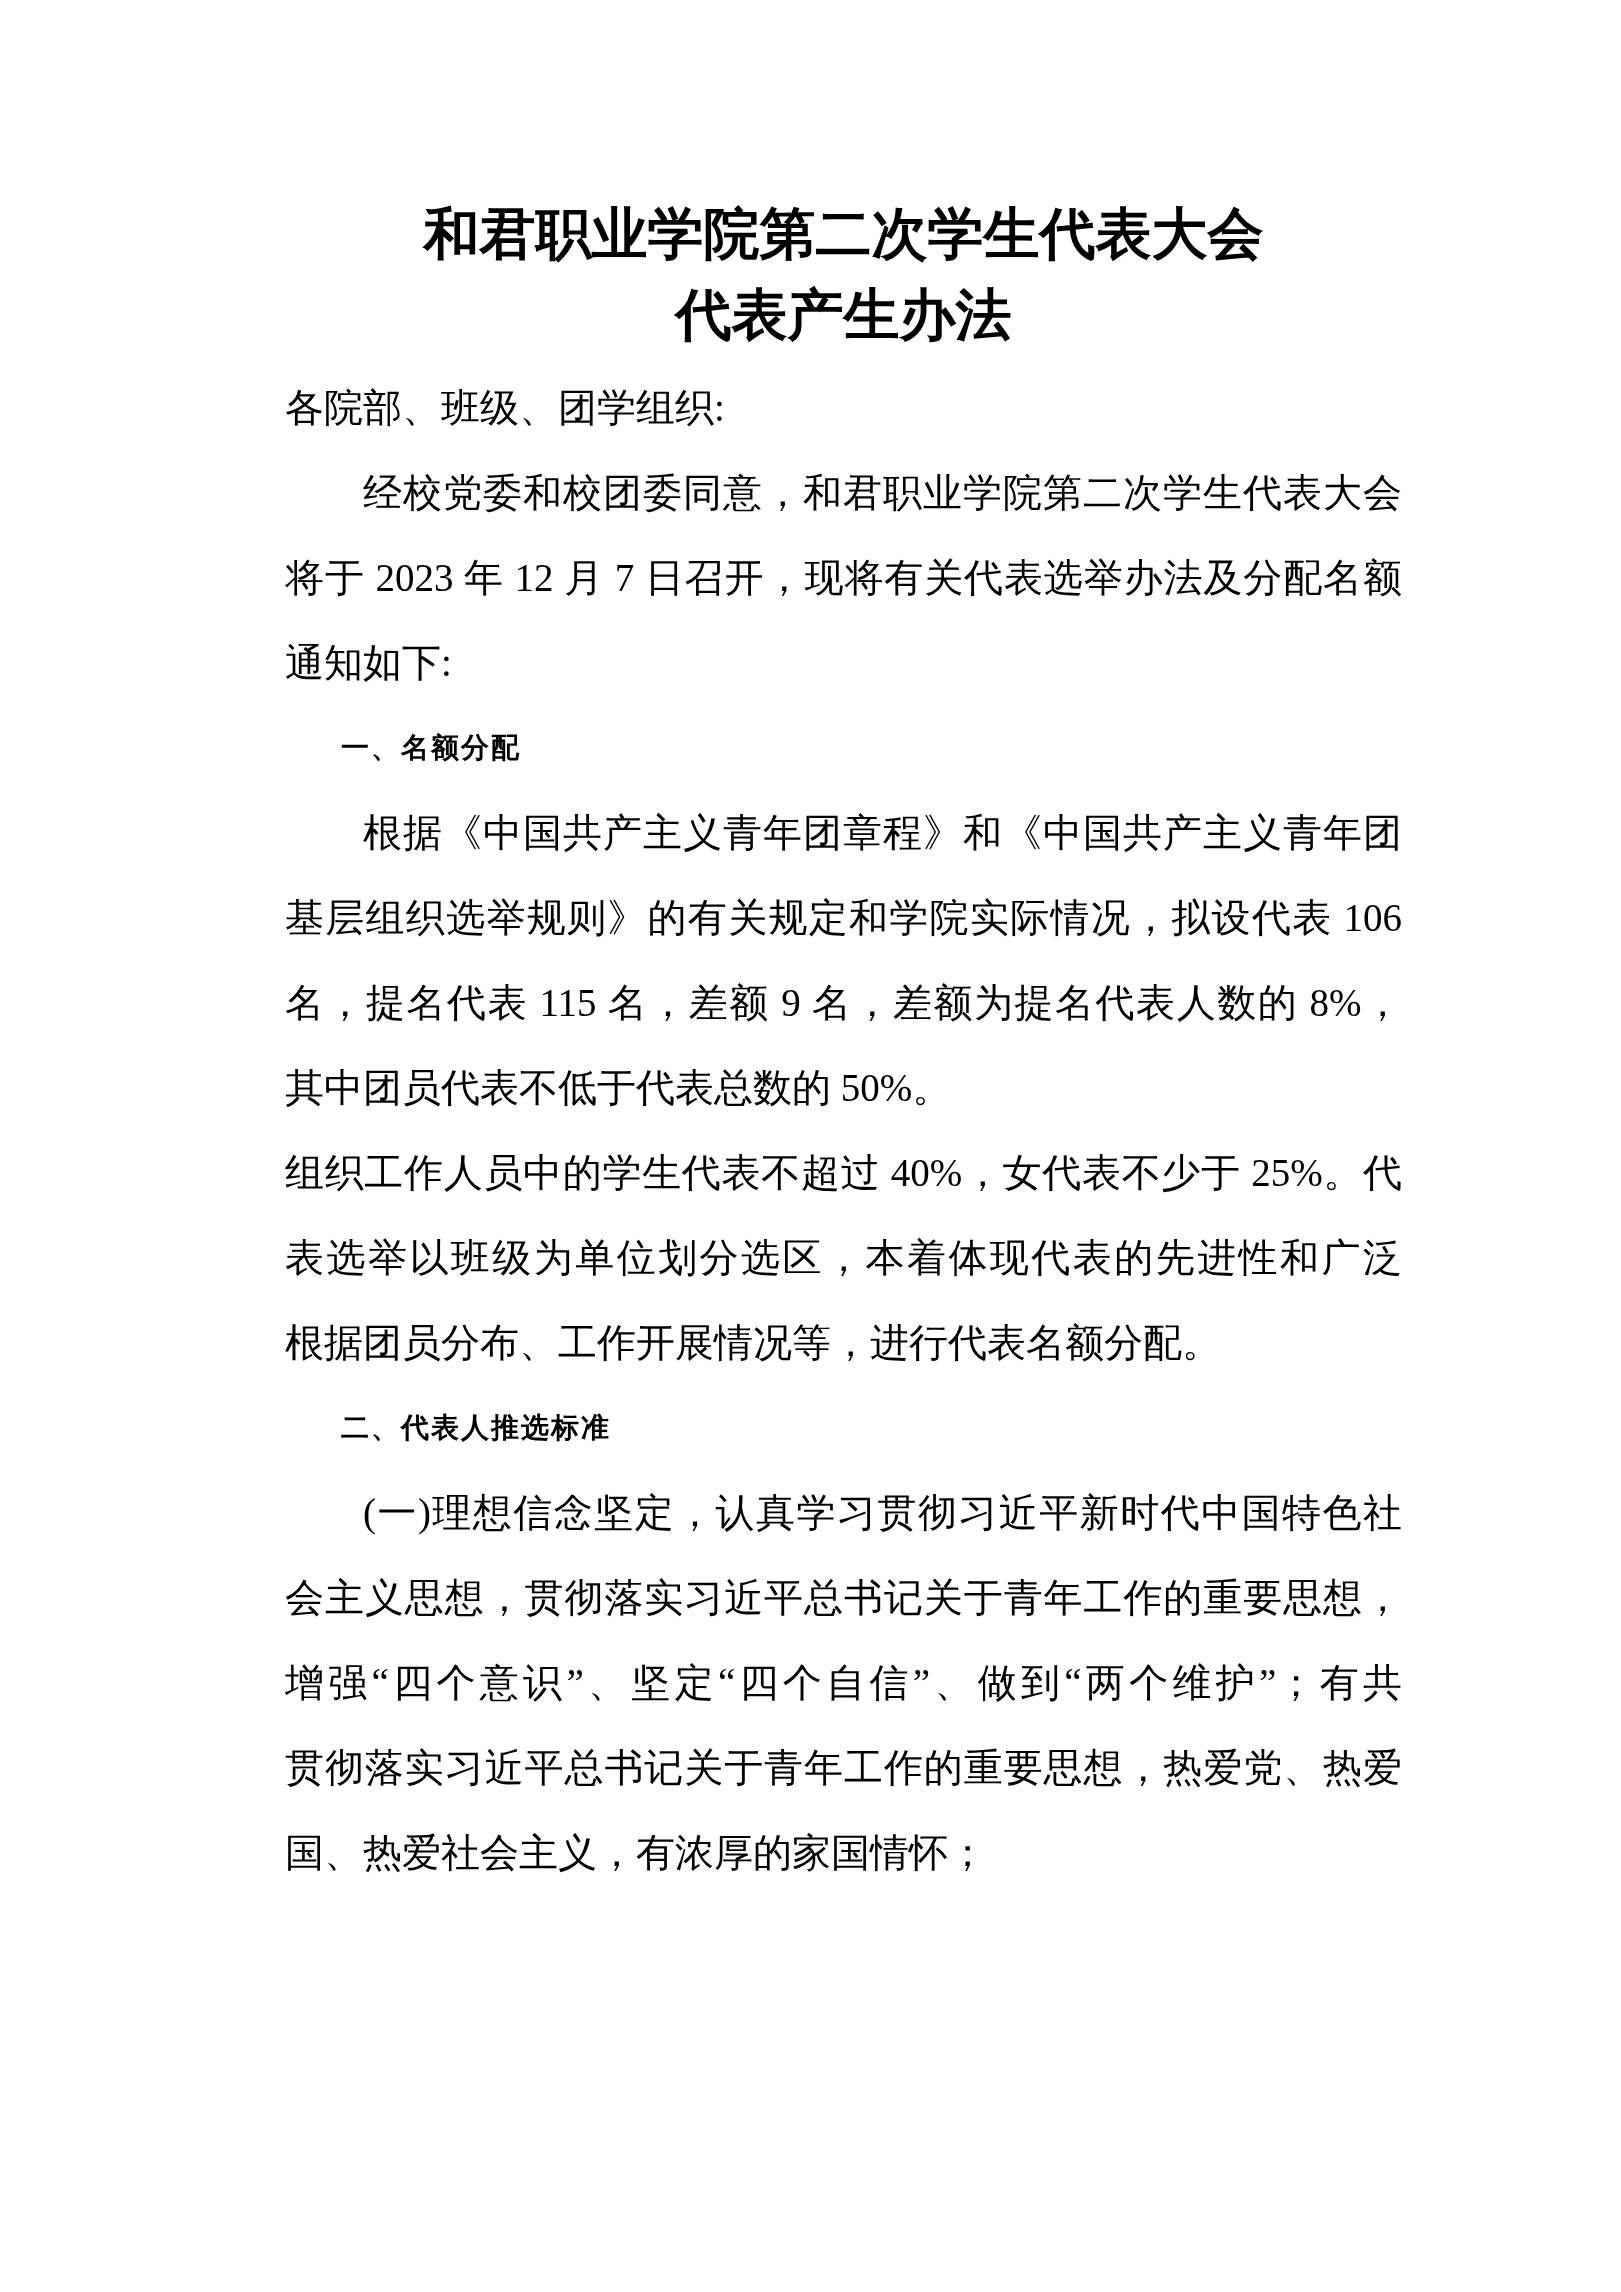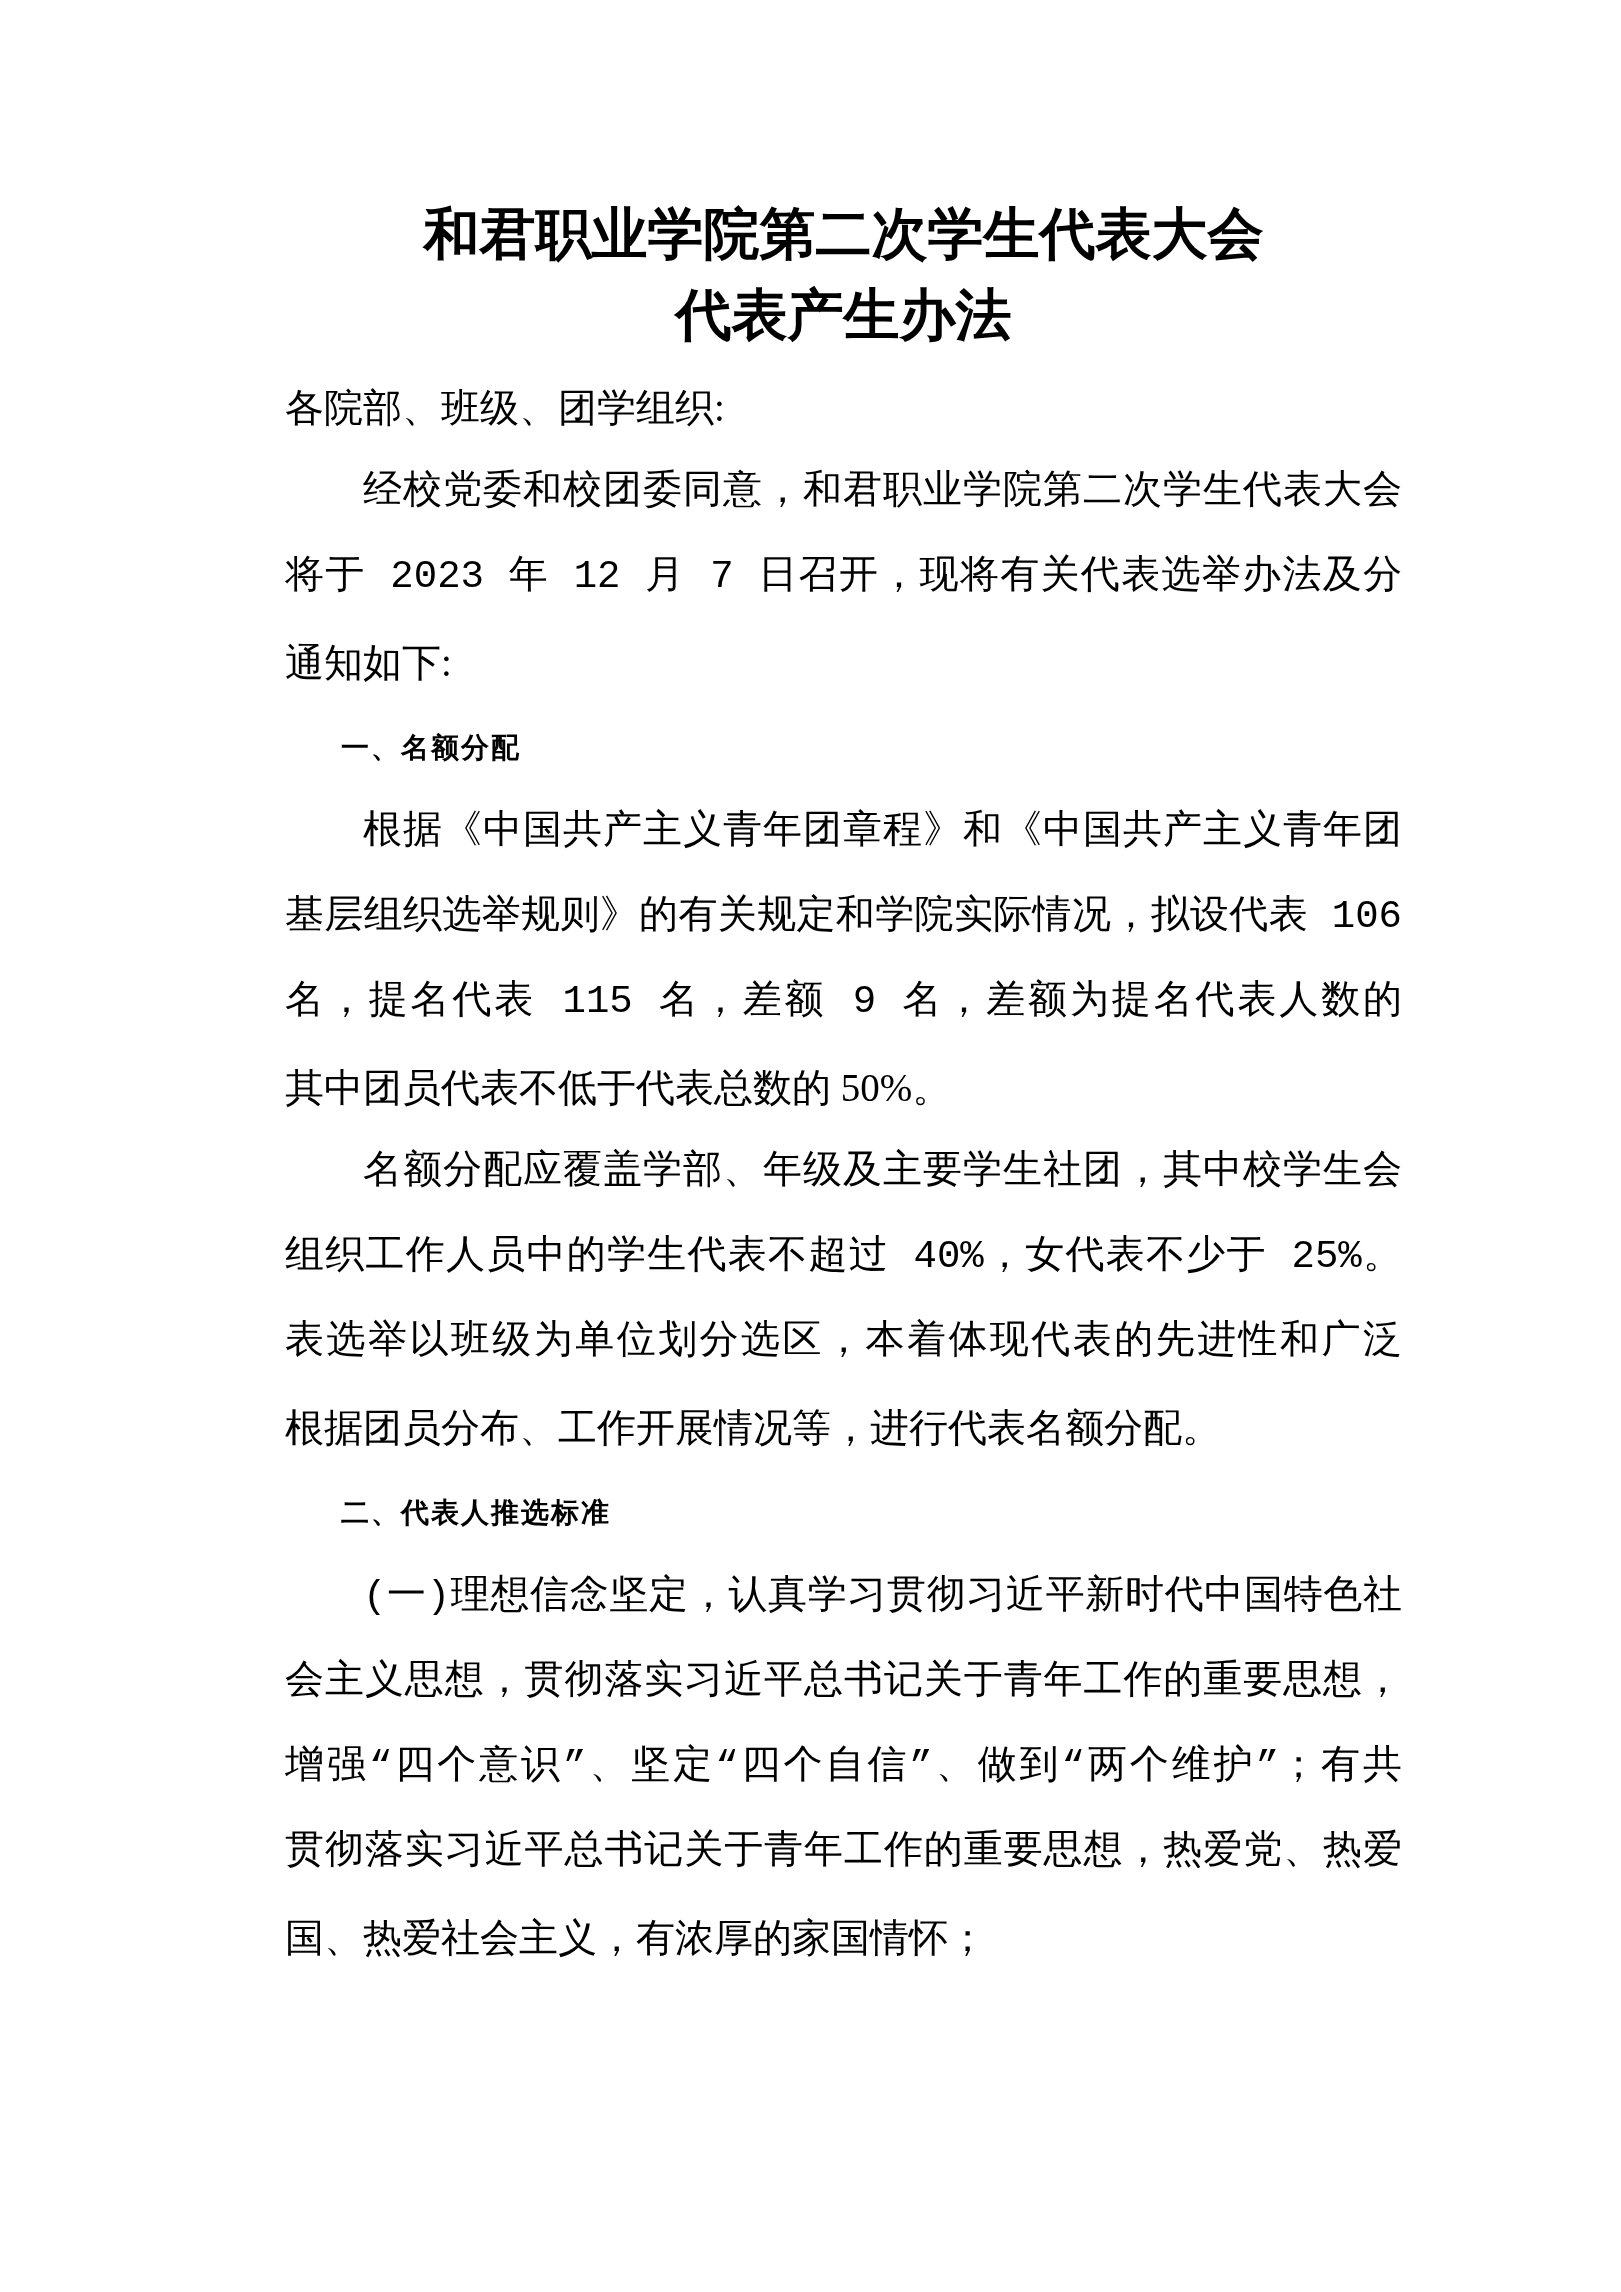--- a/index.html
+++ b/index.html
@@ -31,21 +31,20 @@
   }
   .doc-body .line {
     font-size: 39px;
     line-height: 85px;
     height: 85px;
     text-align: justify;
     overflow: hidden;
   }
   .doc-body .line.fill {
     text-align-last: justify;
-    font-family: Liberation Mono, monospace;
   }
   .doc-body .line.indent {
     text-indent: 2em;
   }
   .doc-body .line.heading {
     font-family: "Liberation Sans", "DejaVu Sans", sans-serif;
     font-weight: bold;
     font-size: 28px;
     letter-spacing: 2px;
   }
@@ -61,21 +60,20 @@
   <div class="doc-body">
       <div class="line">各院部、班级、团学组织:</div>
       <div class="line indent fill">经校党委和校团委同意，和君职业学院第二次学生代表大会</div>
       <div class="line fill">将于 2023 年 12 月 7 日召开，现将有关代表选举办法及分配名额</div>
       <div class="line">通知如下:</div>
       <div class="line heading indent">一、名额分配</div>
       <div class="line indent fill">根据《中国共产主义青年团章程》和《中国共产主义青年团</div>
       <div class="line fill">基层组织选举规则》的有关规定和学院实际情况，拟设代表 106</div>
       <div class="line fill">名，提名代表 115 名，差额 9 名，差额为提名代表人数的 8%，</div>
       <div class="line">其中团员代表不低于代表总数的 50%。</div>
-      <div class="line indent fill">名额分配应覆盖学部、年级及主要学生社团，其中校学生会</div>
       <div class="line fill">组织工作人员中的学生代表不超过 40%，女代表不少于 25%。代</div>
       <div class="line fill">表选举以班级为单位划分选区，本着体现代表的先进性和广泛性，</div>
       <div class="line">根据团员分布、工作开展情况等，进行代表名额分配。</div>
       <div class="line heading indent">二、代表人推选标准</div>
       <div class="line indent fill">(一)理想信念坚定，认真学习贯彻习近平新时代中国特色社</div>
       <div class="line fill">会主义思想，贯彻落实习近平总书记关于青年工作的重要思想，</div>
       <div class="line fill">增强“四个意识”、坚定“四个自信”、做到“两个维护”；有共</div>
       <div class="line fill">贯彻落实习近平总书记关于青年工作的重要思想，热爱党、热爱祖</div>
       <div class="line">国、热爱社会主义，有浓厚的家国情怀；</div>
     </div>

